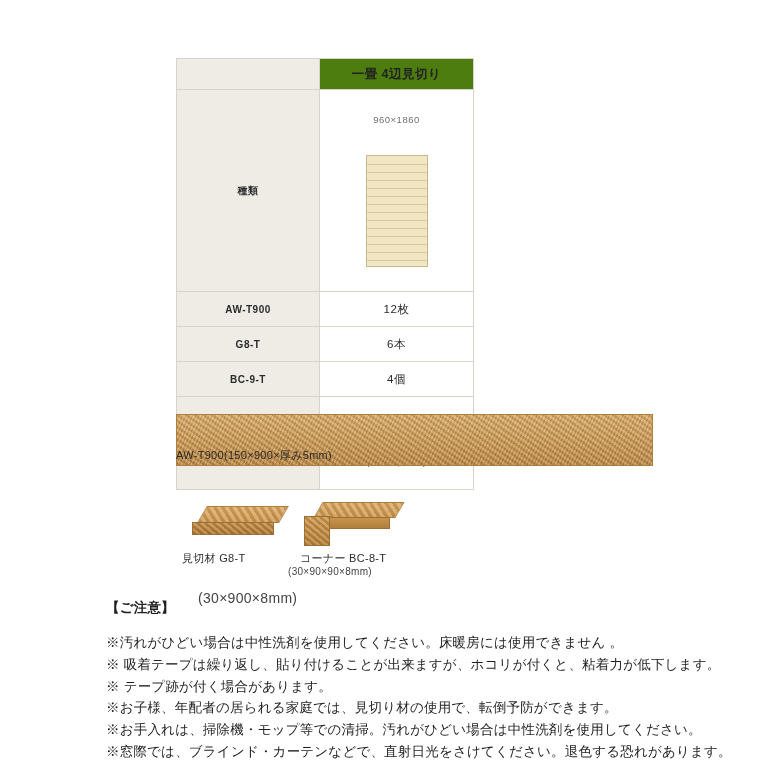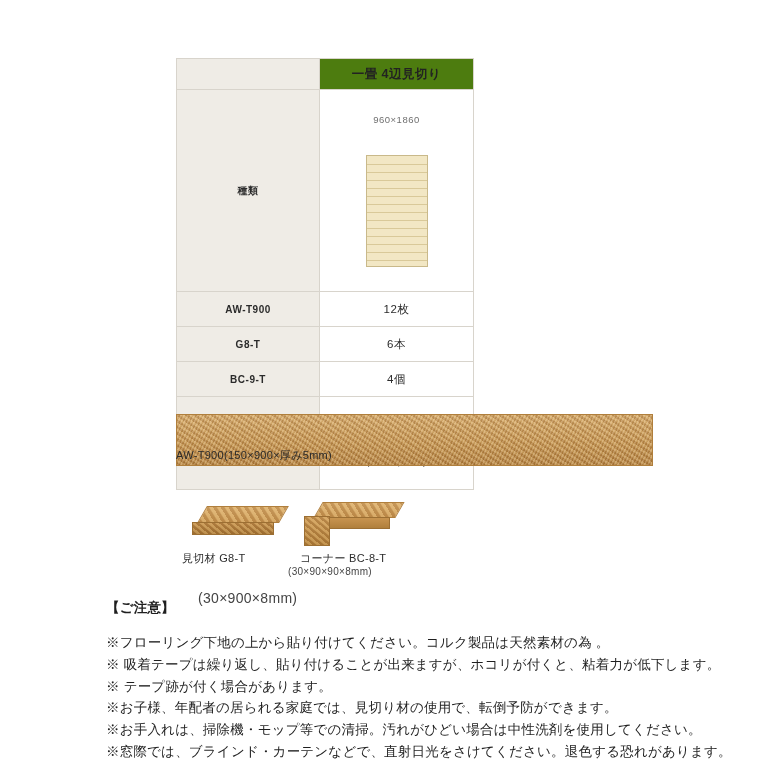--- a/index.html
+++ b/index.html
@@ -301,21 +301,21 @@
   <div class="piece-b">
     <div class="arm-h"></div>
     <div class="arm-face"></div>
     <div class="arm-v"></div>
   </div>
   <div class="caption cap-b1">コーナー BC-8-T</div>
   <div class="caption cap-b2">(30×90×90×8mm)</div>
 
   <div class="notes">
     <div class="note-title">【ご注意】</div>
-    <div class="note-line">※フローリング下地の上から貼り付けてください。コルク製品は天然素材の為 。</div>
+    <div class="note-line">※汚れがひどい場合は中性洗剤を使用してください。床暖房には使用できません 。</div>
     <div class="note-line">※ 吸着テープは繰り返し、貼り付けることが出来ますが、ホコリが付くと、粘着力が低下します。</div>
     <div class="note-line">※ テープ跡が付く場合があります。</div>
     <div class="note-line">※お子様、年配者の居られる家庭では、見切り材の使用で、転倒予防ができます。</div>
     <div class="note-line">※お手入れは、掃除機・モップ等での清掃。汚れがひどい場合は中性洗剤を使用してください。</div>
     <div class="note-line">※窓際では、ブラインド・カーテンなどで、直射日光をさけてください。退色する恐れがあります。</div>
   </div>
 
 </div>
 
 </body></html>

